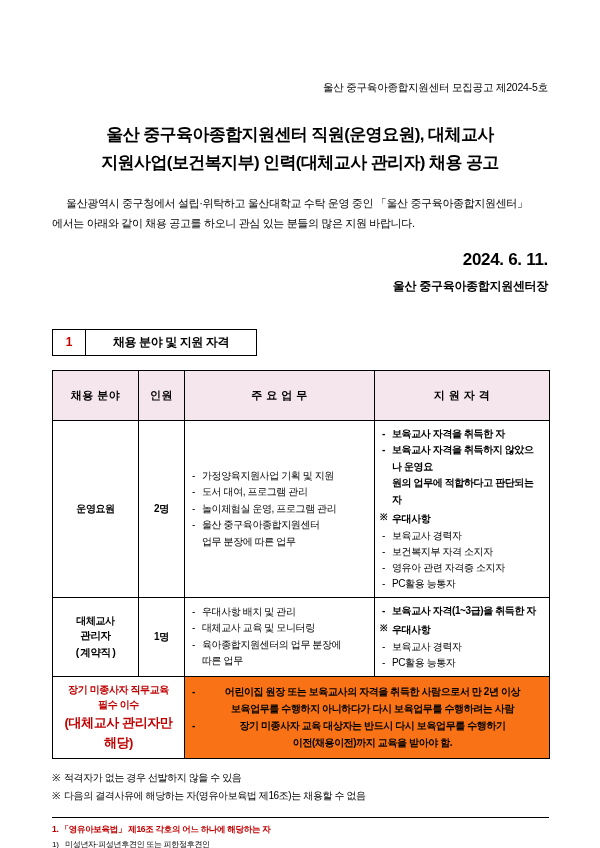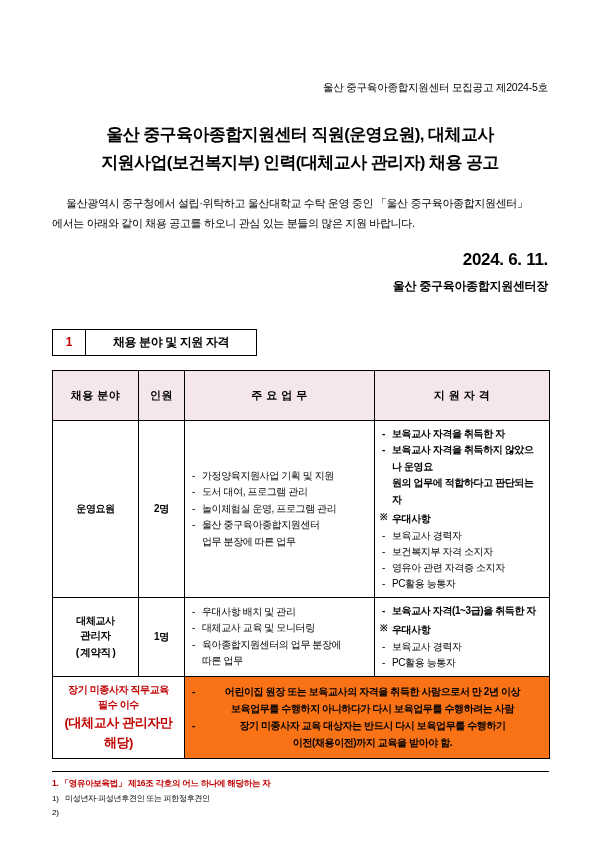--- a/index.html
+++ b/index.html
@@ -350,20 +350,22 @@
             <li class="cont">보육업무를 수행하지 아니하다가 다시 보육업무를 수행하려는 사람</li>
             <li>장기 미종사자 교육 대상자는 반드시 다시 보육업무를 수행하기</li>
             <li class="cont">이전(채용이전)까지 교육을 받아야 함.</li>
           </ul>
         </td>
       </tr>
     </tbody>
   </table>
 
   <div class="notes">
+    <div>적격자가 없는 경우 선발하지 않을 수 있음</div>
+    <div>다음의 결격사유에 해당하는 자(영유아보육법 제16조)는 채용할 수 없음</div>
   </div>
 
   <div class="footnote">
     <div class="fn-title">1. 「영유아보육법」 제16조 각호의 어느 하나에 해당하는 자</div>
     <ol>
       <li>
         <span class="num">1)</span>
         <span>미성년자·피성년후견인 또는 피한정후견인</span>
       </li>
       <li>

